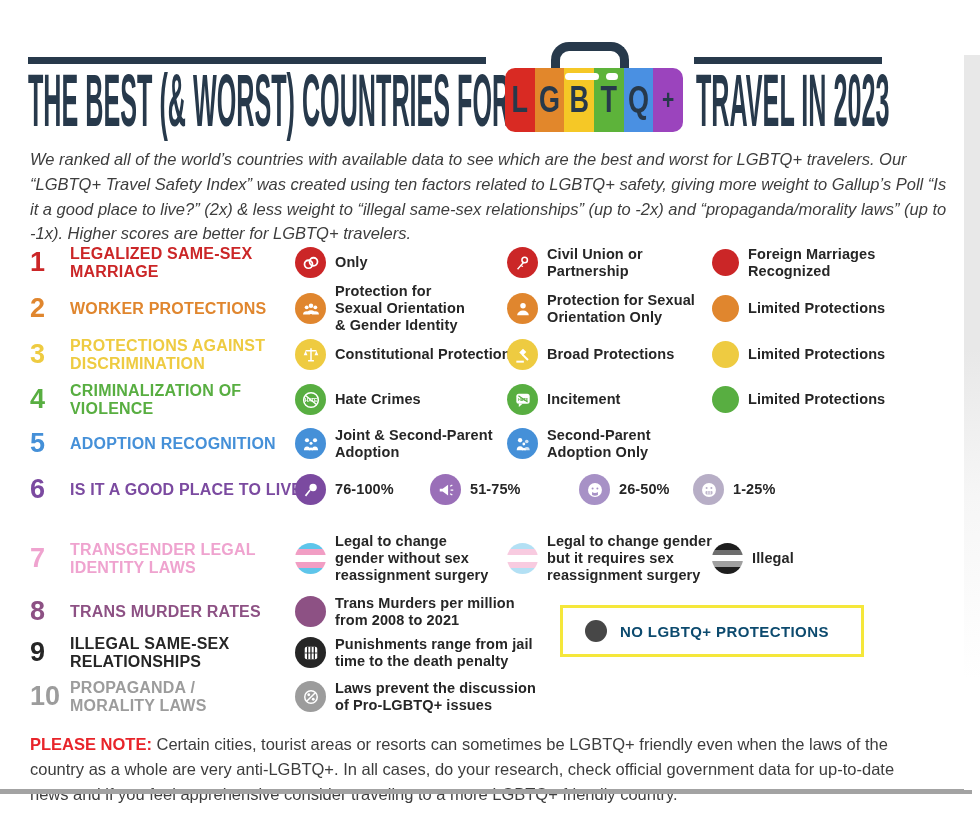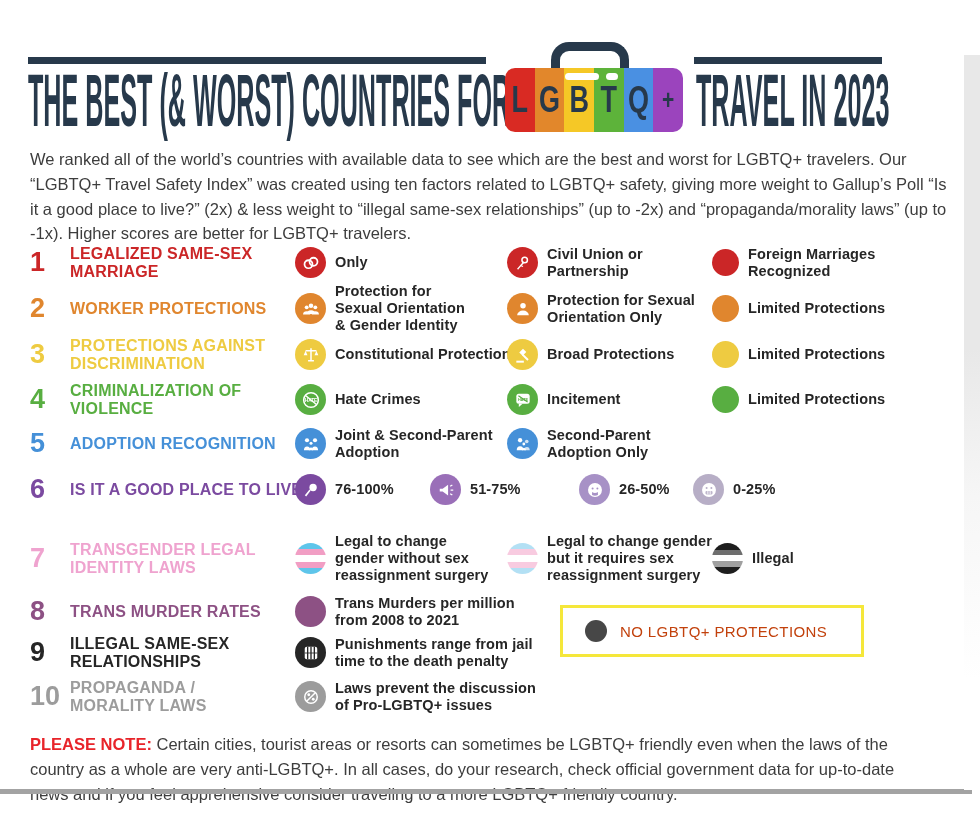--- a/index.html
+++ b/index.html
@@ -20,21 +20,21 @@
   #logo .case{position:absolute;left:0;top:28px;width:178px;height:64px;border-radius:10px;
               overflow:hidden;display:flex;}
   #logo .stripe{flex:1;display:flex;align-items:center;justify-content:center;}
   #logo .stripe span{font-weight:bold;font-size:27px;color:#27394b;transform:scaleY(1.35);display:inline-block;}
   #logo .stripe span.plus{font-size:21px;}
   #logo .shine1{position:absolute;left:60px;top:33px;width:34px;height:7px;border-radius:4px;background:#fff;}
   #logo .shine2{position:absolute;left:101px;top:33px;width:12px;height:7px;border-radius:4px;background:#fff;}
   .s0{background:#d92a23}.s1{background:#e2872b}.s2{background:#f5c826}
   .s3{background:#5db33a}.s4{background:#4a90e2}.s5{background:#9b44bd}
   
-  #intro{position:absolute;left:30px;top:147px;width:924px;font-size:16.5px;line-height:1.5;color:#3d3d3d;}
+  #intro{position:absolute;left:30px;top:147px;width:924px;font-size:16.5px;line-height:1.5;color:#3d3d3d;font-style:italic;}
   
   #legend{position:absolute;left:30px;top:243px;width:930px;height:495px;}
   .row{position:absolute;left:0;width:930px;height:31px;}
   .cat-col{position:absolute;left:0;top:0;height:31px;display:flex;align-items:center;}
   .num{font-weight:bold;font-size:27px;width:40px;line-height:1;flex:0 0 40px;}
   .cat{font-weight:bold;font-size:16px;line-height:1.12;letter-spacing:.2px;white-space:pre-line;}
   .item{position:absolute;top:0;height:31px;display:flex;align-items:center;gap:9px;}
   .lbl{font-weight:bold;font-size:14.5px;line-height:1.16;color:#262626;white-space:pre-line;letter-spacing:.1px;}
   .ico{width:31px;height:31px;border-radius:50%;flex:0 0 31px;display:flex;align-items:center;justify-content:center;}
   .dot27{width:27px;height:27px;border-radius:50%;flex:0 0 27px;}
@@ -50,21 +50,21 @@
   .bg5{background:#4590d8}.bg6{background:#7b4aa0}.bg6b{background:#9a6fb8}.bg6c{background:#a791c6}
   .bg6d{background:#b7aec6}.bg8{background:#8d5184}.bg9{background:#262626}.bg10{background:#9c9c9c}
   .flag{width:31px;height:31px;border-radius:50%;flex:0 0 31px;}
   .flag-trans{background:linear-gradient(180deg,#5ec5ea 0 20%,#f19ec4 20% 40%,#fff 40% 60%,#f19ec4 60% 80%,#5ec5ea 80% 100%);}
   .flag-trans-light{background:linear-gradient(180deg,#b3e0f4 0 20%,#f8cbe0 20% 40%,#fff 40% 60%,#f8cbe0 60% 80%,#b3e0f4 80% 100%);}
   .flag-illegal{background:linear-gradient(180deg,#1e1e1e 0 22%,#6e6e6e 22% 40%,#fff 40% 58%,#a0a0a0 58% 76%,#1e1e1e 76% 100%);}
   
   #no-protect-box{position:absolute;left:530px;top:362px;width:276px;height:46px;border:3px solid #f5e73a;
                   display:flex;align-items:center;gap:13px;padding-left:22px;box-sizing:content-box;}
   #no-protect-box .dot22{width:22px;height:22px;border-radius:50%;background:#474747;flex:0 0 22px;}
-  #no-protect-box .boxlbl{font-weight:normal;font-size:15px;letter-spacing:.4px;color:#c2410c;}
+  #no-protect-box .boxlbl{font-weight:bold;font-size:15px;letter-spacing:.4px;color:#0c4a6e;}
   
   #footer{position:absolute;left:30px;top:732px;width:906px;font-size:16.5px;line-height:1.5;color:#3d3d3d;}
   #footer .note-label{font-weight:bold;color:#e8242a;text-align:center;}
   #bottom-rule{position:absolute;left:0;top:789px;width:972px;height:5px;background:#a3a3a3;}
   #right-strip{position:absolute;left:964px;top:55px;width:16px;height:735px;
                background:linear-gradient(180deg,#e8e8e8 0 40%,#f6f6f6 60%,#fff 85%);}
   svg text{font-family:"Liberation Sans",sans-serif;}
 </style>
 </head>
 <body>
@@ -311,21 +311,21 @@
     <div class="item i64">
         <span class="ico bg6d">
         <svg width="22" height="22" viewBox="0 0 24 24">
             <circle cx="12" cy="12" r="7.6" fill="#fff"></circle>
             <circle cx="9.4" cy="9.8" r="1.1" fill="#b7aec6"></circle>
             <circle cx="14.6" cy="9.8" r="1.1" fill="#b7aec6"></circle>
             <rect x="8.2" y="13" width="7.6" height="3.8" rx="1.2" fill="#b7aec6"></rect>
             <path d="M10.2 13 v3.8 M12 13 v3.8 M13.8 13 v3.8" stroke="#fff" stroke-width=".8"></path>
           </svg>
         </span>
-      <span class="lbl">0-25%</span>
+      <span class="lbl">1-25%</span>
       </div>
   </div>
 
 
   <div class="row" id="r7">
     <div class="cat-col">
         <div class="num c7">7</div>
       <div class="cat c7">TRANSGENDER LEGAL
 IDENTITY LAWS</div>
       </div>

